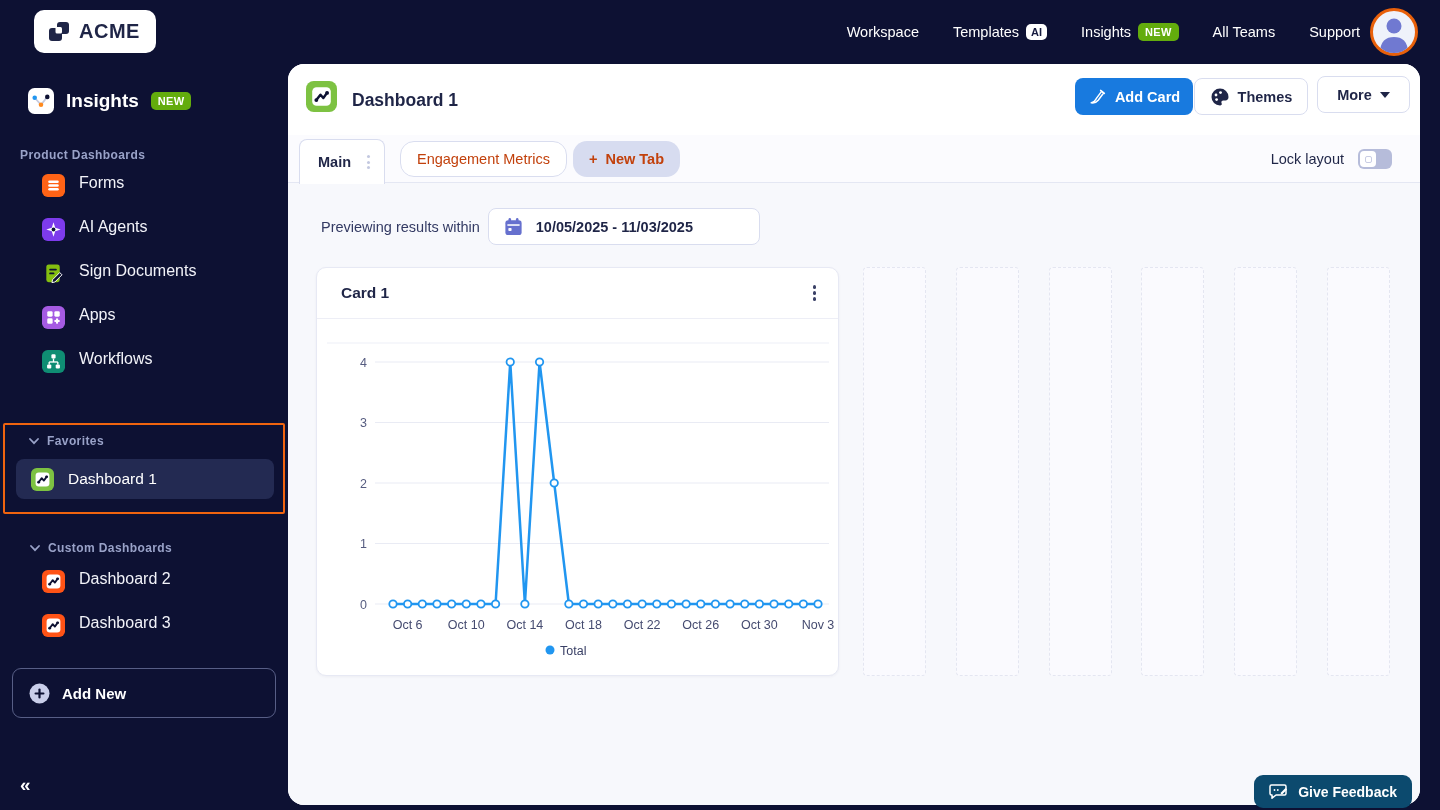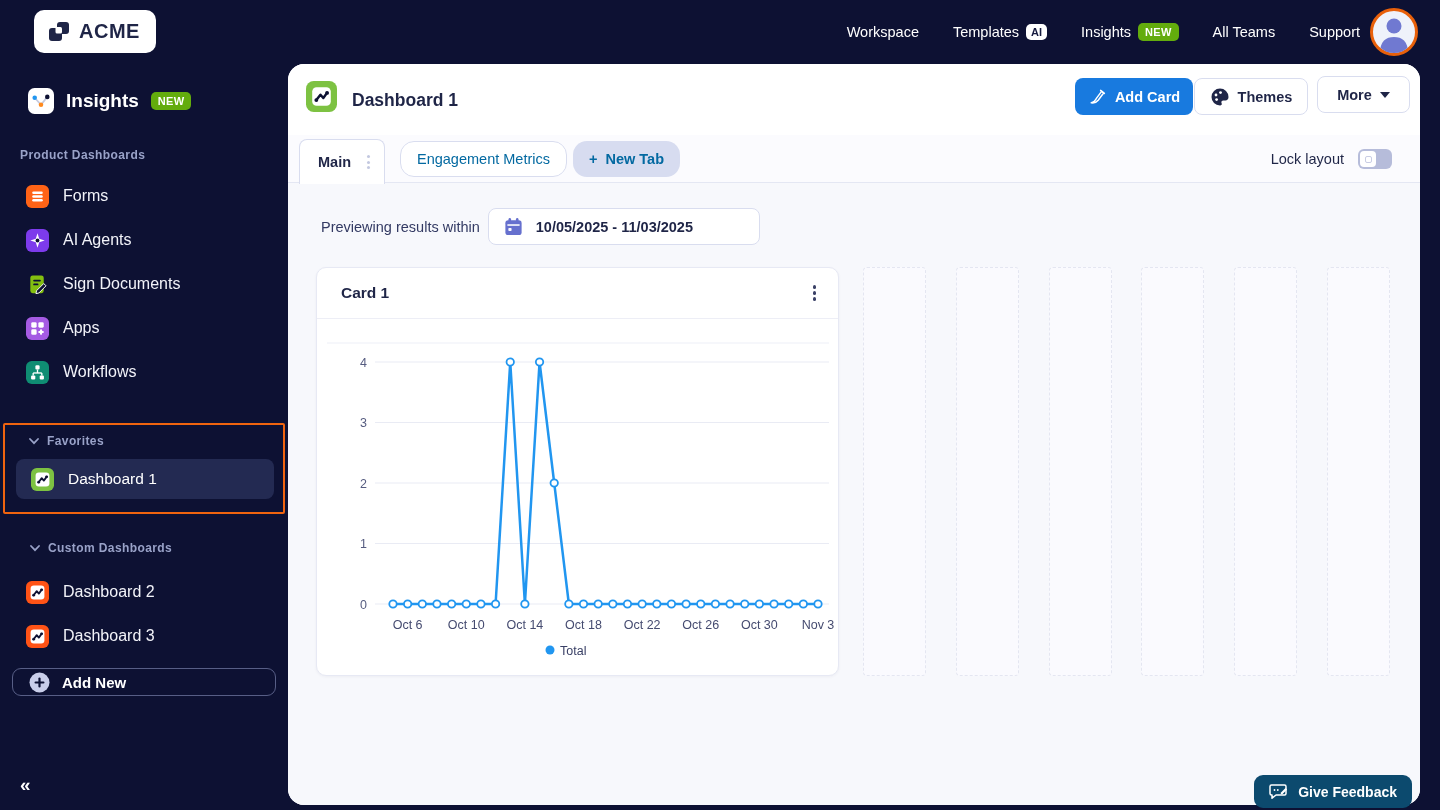--- a/index.html
+++ b/index.html
@@ -21,30 +21,30 @@
   .badge-new { background:#63AC0D; color:#fff; font-size:11px; font-weight:800; border-radius:5px; padding:3px 7px; letter-spacing:.3px; }
   .avatar { position:absolute; right:22px; top:8px; width:48px; height:48px; border-radius:50%;
     background:#EFF2FA; border:3px solid #E8600A; display:flex; align-items:center; justify-content:center; cursor:pointer; overflow:hidden; }
   
   .sidebar { position:absolute; left:0; top:64px; width:288px; height:746px; }
   .app-title-row { position:absolute; left:28px; top:24px; display:flex; align-items:center; gap:12px; }
   .app-title { color:#fff; font-size:19px; font-weight:700; }
   .section-label { color:#99A2C8; font-size:12px; font-weight:700; letter-spacing:.4px; display:flex; align-items:center; gap:8px; }
   .lbl-product { position:absolute; left:20px; top:84px; }
   .nav-items { position:absolute; left:0; top:110px; width:288px; }
-  .nav-item { height:44px; display:flex; align-items:center; padding-left:26px; gap:14px; cursor:pointer; }
+  .nav-item { height:44px; display:flex; align-items:flex-start; padding-left:42px; gap:14px; cursor:pointer; }
   .nav-item span.lbl { color:#F2F3F9; font-size:16px; }
   .fav-box { position:absolute; left:3px; top:359px; width:282px; height:91px; border:2.5px solid #F0640F; border-radius:2px; }
   .fav-header { position:absolute; left:24px; top:9px; }
   .fav-row { position:absolute; left:11px; right:9px; top:34px; height:40px; background:#232A52; border-radius:8px;
     display:flex; align-items:center; padding-left:15px; gap:14px; cursor:pointer; }
   .fav-row span.lbl { color:#fff; font-size:15.5px; }
   .lbl-custom { position:absolute; left:30px; top:477px; }
   .custom-items { position:absolute; left:0; top:506px; width:288px; }
-  .add-new { position:absolute; left:12px; right:12px; top:604px; height:28px; border:1px solid #575E86; border-radius:9px;
+  .add-new { position:absolute; left:12px; right:12px; top:604px; height:50px; border:1px solid #575E86; border-radius:9px;
     display:flex; align-items:center; gap:12px; padding-left:16px; cursor:pointer; }
   .add-new .lbl { color:#fff; font-size:15px; font-weight:600; }
   .collapse { position:absolute; left:20px; bottom:14px; color:#fff; font-size:19px; font-weight:700; cursor:pointer; }
   .chev { width:10px; height:7px; }
   
   .panel { position:absolute; left:288px; top:64px; width:1132px; height:741px; background:#fff; border-radius:16px; overflow:hidden; }
   .panel-header { position:absolute; top:0; left:0; right:0; height:71px; background:#fff; }
   .dash-icon { position:absolute; left:18px; top:17px; }
   .panel-title { position:absolute; left:64px; top:26px; font-size:17.5px; font-weight:700; color:#1F2547; }
   .btn { display:flex; align-items:center; justify-content:center; gap:8px; height:37px; border-radius:8px;
@@ -56,21 +56,21 @@
   .caret-down { width:0; height:0; border-left:5px solid transparent; border-right:5px solid transparent; border-top:6px solid #1F2547; }
   
   .tabstrip { position:absolute; top:71px; left:0; right:0; height:48px; background:#FBFBFE; border-bottom:1px solid #E4E7F3; }
   .tab-main { position:absolute; left:11px; top:4px; height:45px; background:#fff; border:1px solid #D9DDEF; border-bottom:none;
     border-radius:8px 8px 0 0; display:flex; align-items:center; gap:16px; padding:0 14px 0 18px; z-index:2; cursor:pointer; }
   .tab-main .lbl { font-size:14.5px; font-weight:700; color:#1F2547; }
   .kebab { display:flex; flex-direction:column; gap:2.5px; cursor:pointer; }
   .kebab i { width:3px; height:3px; border-radius:50%; background:#C3C8E0; }
   .kebab.dark i { background:#3A4066; width:3.5px; height:3.5px; }
   .tab-btn { position:absolute; top:6px; height:36px; display:flex; align-items:center; border-radius:14px;
-    font-size:14.5px; font-weight:500; color:#0369a1; cursor:pointer; }
+    font-size:14.5px; font-weight:500; color:#c2410c; cursor:pointer; }
   .tab-engagement { left:112px; padding:0 16px; background:#fff; border:1px solid #D9DDEF; }
   .tab-new { left:285px; padding:0 16px; background:#D7DCF0; gap:8px; font-weight:600; }
   .lock-wrap { position:absolute; right:28px; top:14px; display:flex; align-items:center; gap:14px; }
   .lock-label { font-size:14.5px; font-weight:500; color:#1F2547; }
   .toggle { width:34px; height:20px; background:#B6BCDA; border-radius:6px; position:relative; cursor:pointer; }
   .toggle .knob { position:absolute; left:2px; top:2px; width:16px; height:16px; background:#fff; border-radius:4px;
     display:flex; align-items:center; justify-content:center; }
   .toggle .knob i { width:7px; height:7px; border:1.5px solid #C9CDE4; border-radius:2px; }
   
   .content { position:absolute; top:119px; left:0; right:0; bottom:0; background:#F7F8FC; }

